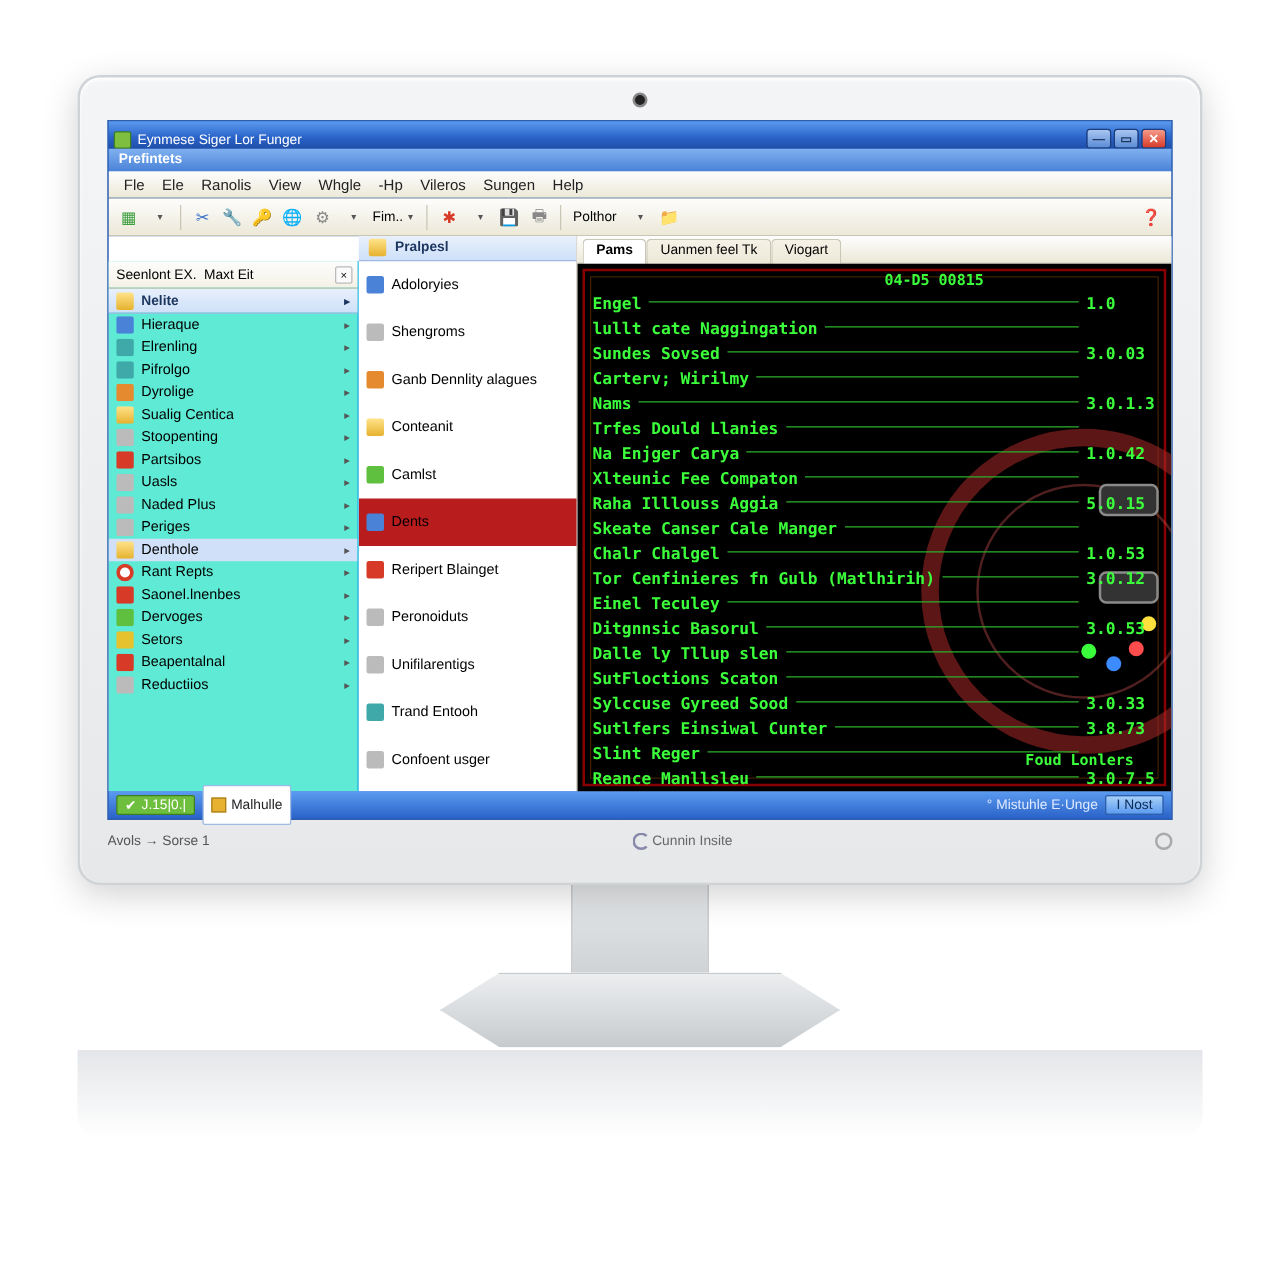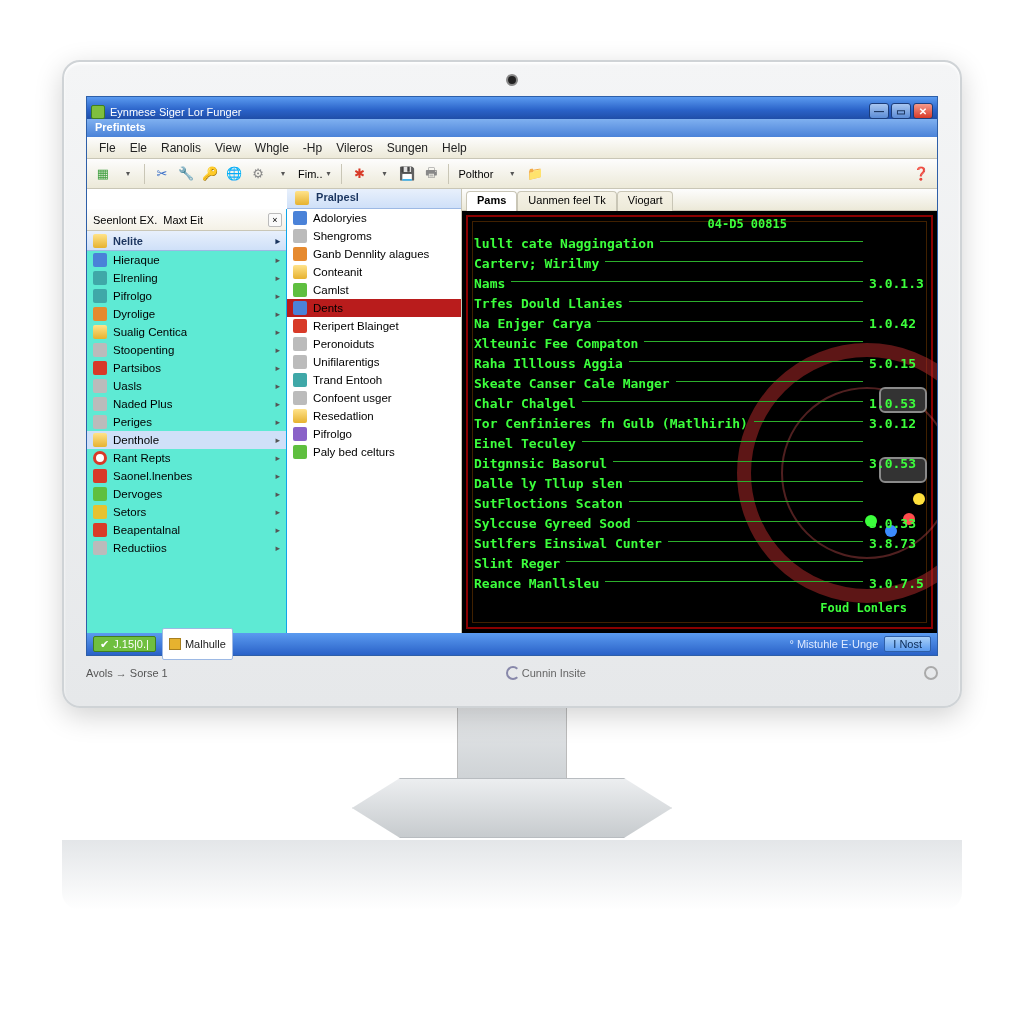--- a/index.html
+++ b/index.html
@@ -139,21 +139,21 @@
   
   .midpane{
     width:175px;border-right:1px solid #c9c6b6;display:flex;flex-direction:column;background:#fff;
   }
   .mid-head{
     height:20px;background:linear-gradient(#e8f0fc,#cfe0f8);
     border-bottom:1px solid #9db9e4;padding:2px 8px;font-size:11px;font-weight:bold;color:#1b355f;
   }
   .midlist{flex:1;overflow:auto;}
   .mid-item{
-    display:flex;align-items:center;gap:6px;padding:2px 6px;font-size:11.5px;white-space:nowrap;
+    display:flex;align-items:center;gap:6px;padding:12px 6px;font-size:11.5px;white-space:nowrap;
   }
   .mid-item.selected{background:#b91c1c;}
   
   .rightpane{flex:1;display:flex;flex-direction:column;background:#fff;min-width:0;}
   .tabstrip{
     height:22px;background:linear-gradient(#fdfdfd,#ece9d8);
     border-bottom:1px solid #c9c6b6;display:flex;align-items:flex-end;padding:0 4px;gap:0;
   }
   .tab{
     height:20px;border:1px solid #c9c6b6;border-bottom:none;border-radius:4px 4px 0 0;
@@ -492,23 +492,33 @@
             <div class="cb-footer">Foud Lonlers</div>
             <div class="cb-dial"></div>
             <span class="cb-knob a"></span>
             <span class="cb-knob b"></span>
             <span class="cb-led green"></span>
             <span class="cb-led blue"></span>
             <span class="cb-led red"></span>
             <span class="cb-led yel"></span>
             <div id="cbrows" style="position:relative;z-index:2;margin-top:14px;">
                 <div class="cb-row">
+                  <span class="cb-label">Engel</span>
+                  <span class="cb-line"></span>
+                  <span class="cb-val">1.0</span>
+                </div>
+                <div class="cb-row">
                   <span class="cb-label">lullt cate Naggingation</span>
                   <span class="cb-line"></span>
                   <span class="cb-val"></span>
+                </div>
+                <div class="cb-row">
+                  <span class="cb-label">Sundes Sovsed</span>
+                  <span class="cb-line"></span>
+                  <span class="cb-val">3.0.03</span>
                 </div>
                 <div class="cb-row">
                   <span class="cb-label">Carterv; Wirilmy</span>
                   <span class="cb-line"></span>
                   <span class="cb-val"></span>
                 </div>
                 <div class="cb-row">
                   <span class="cb-label">Nams</span>
                   <span class="cb-line"></span>
                   <span class="cb-val">3.0.1.3</span>

